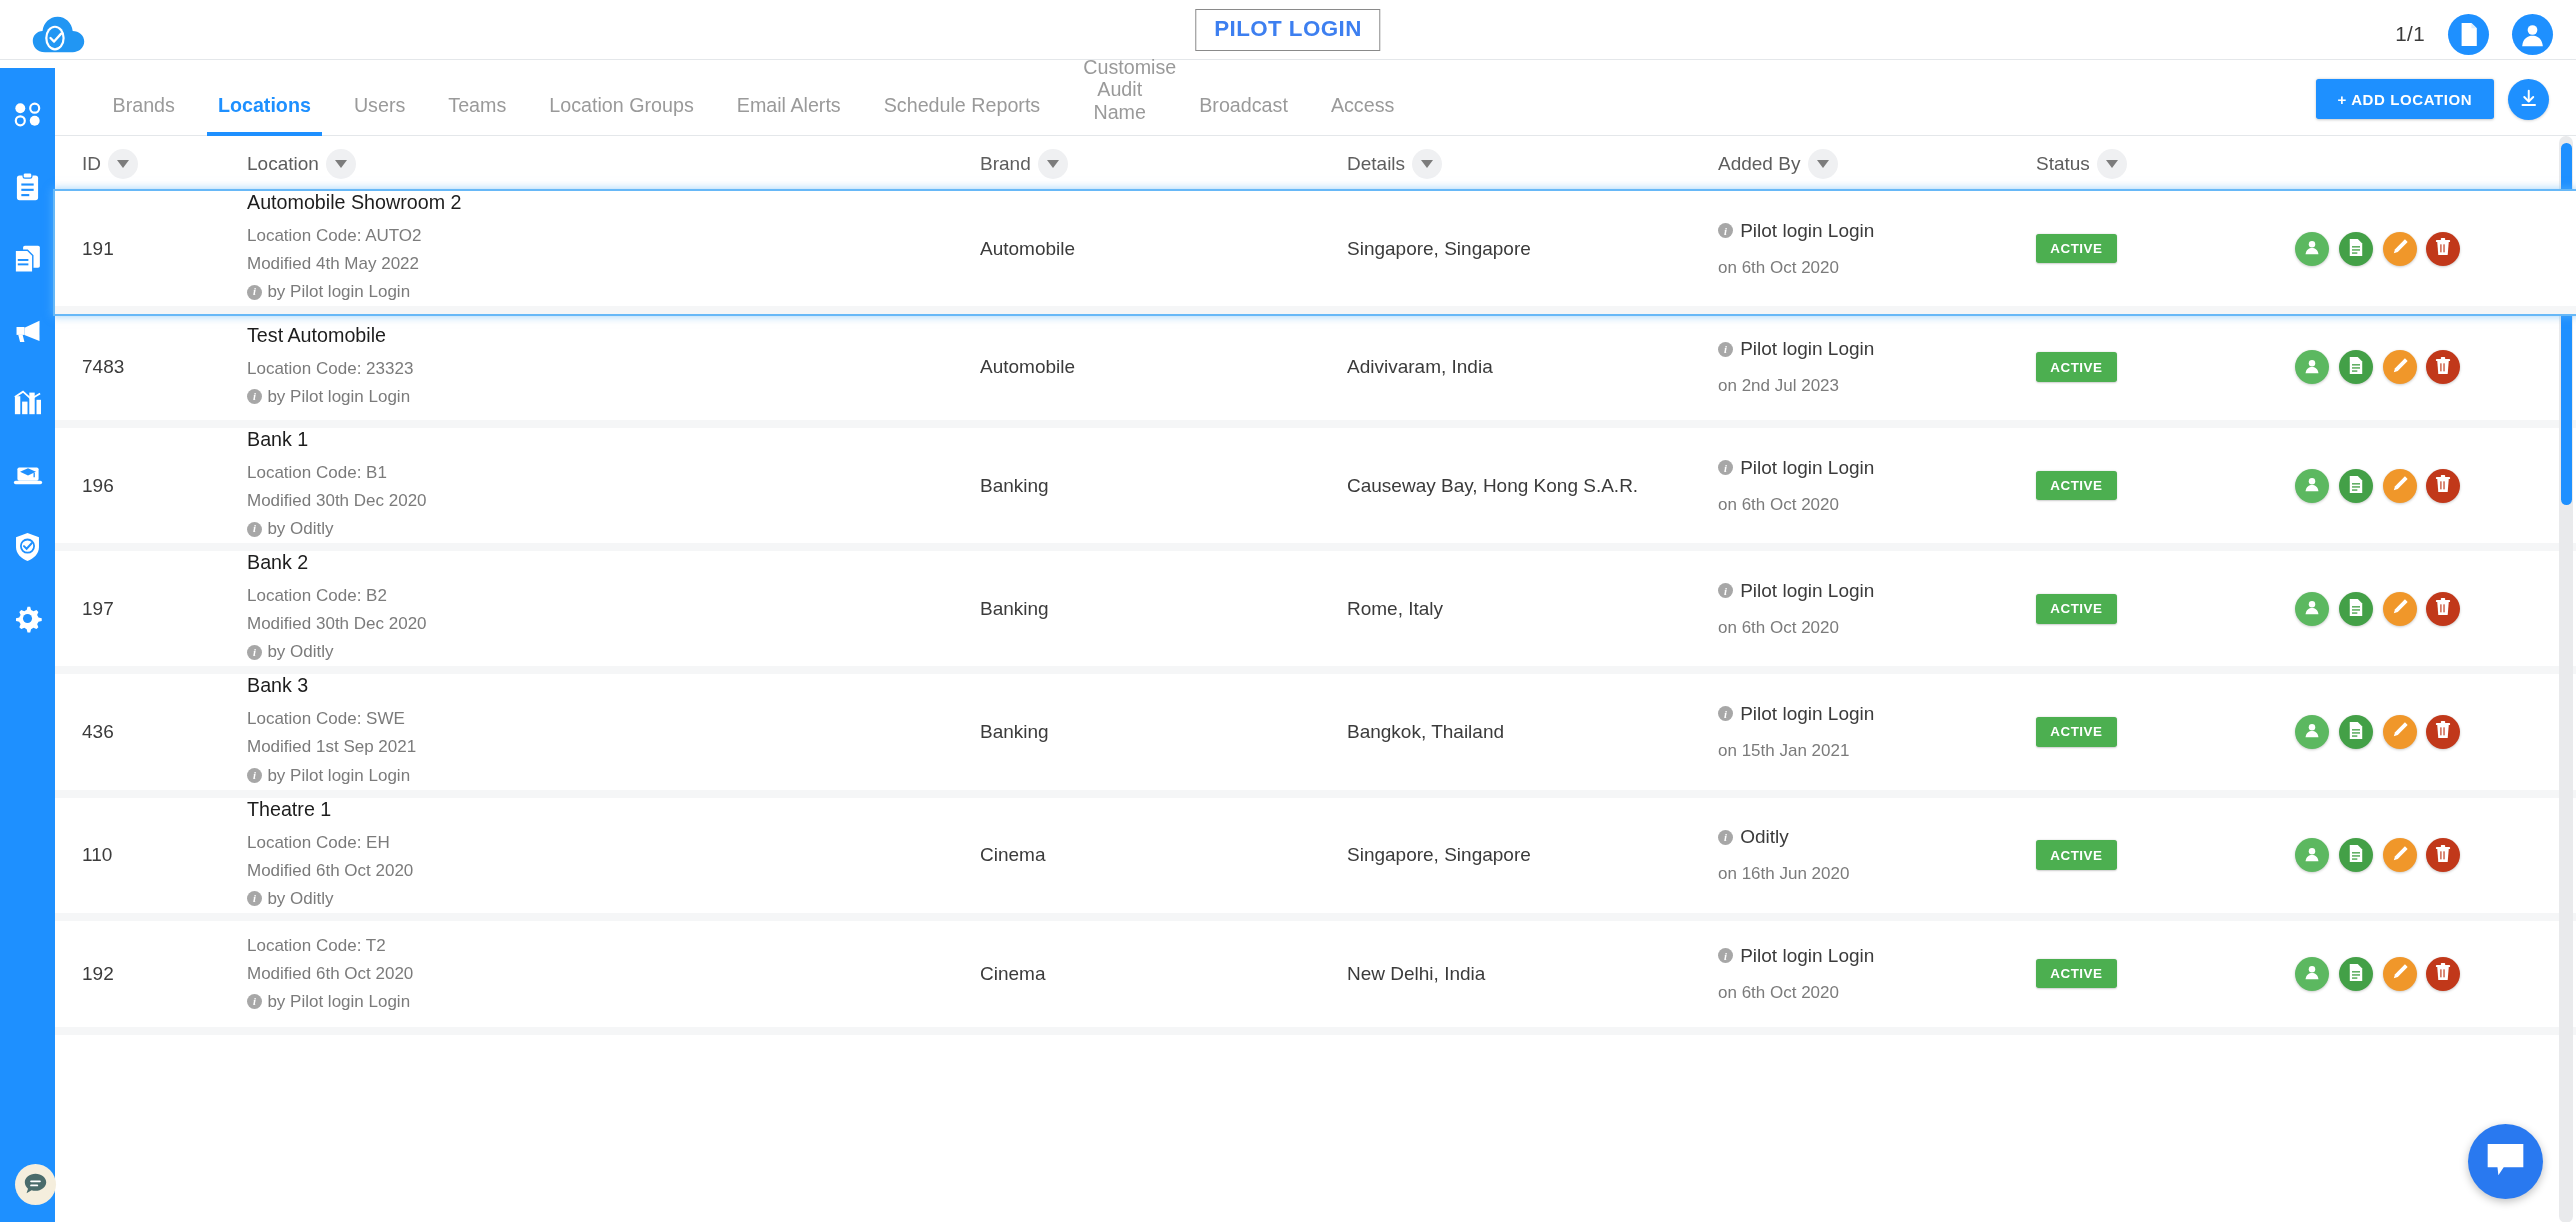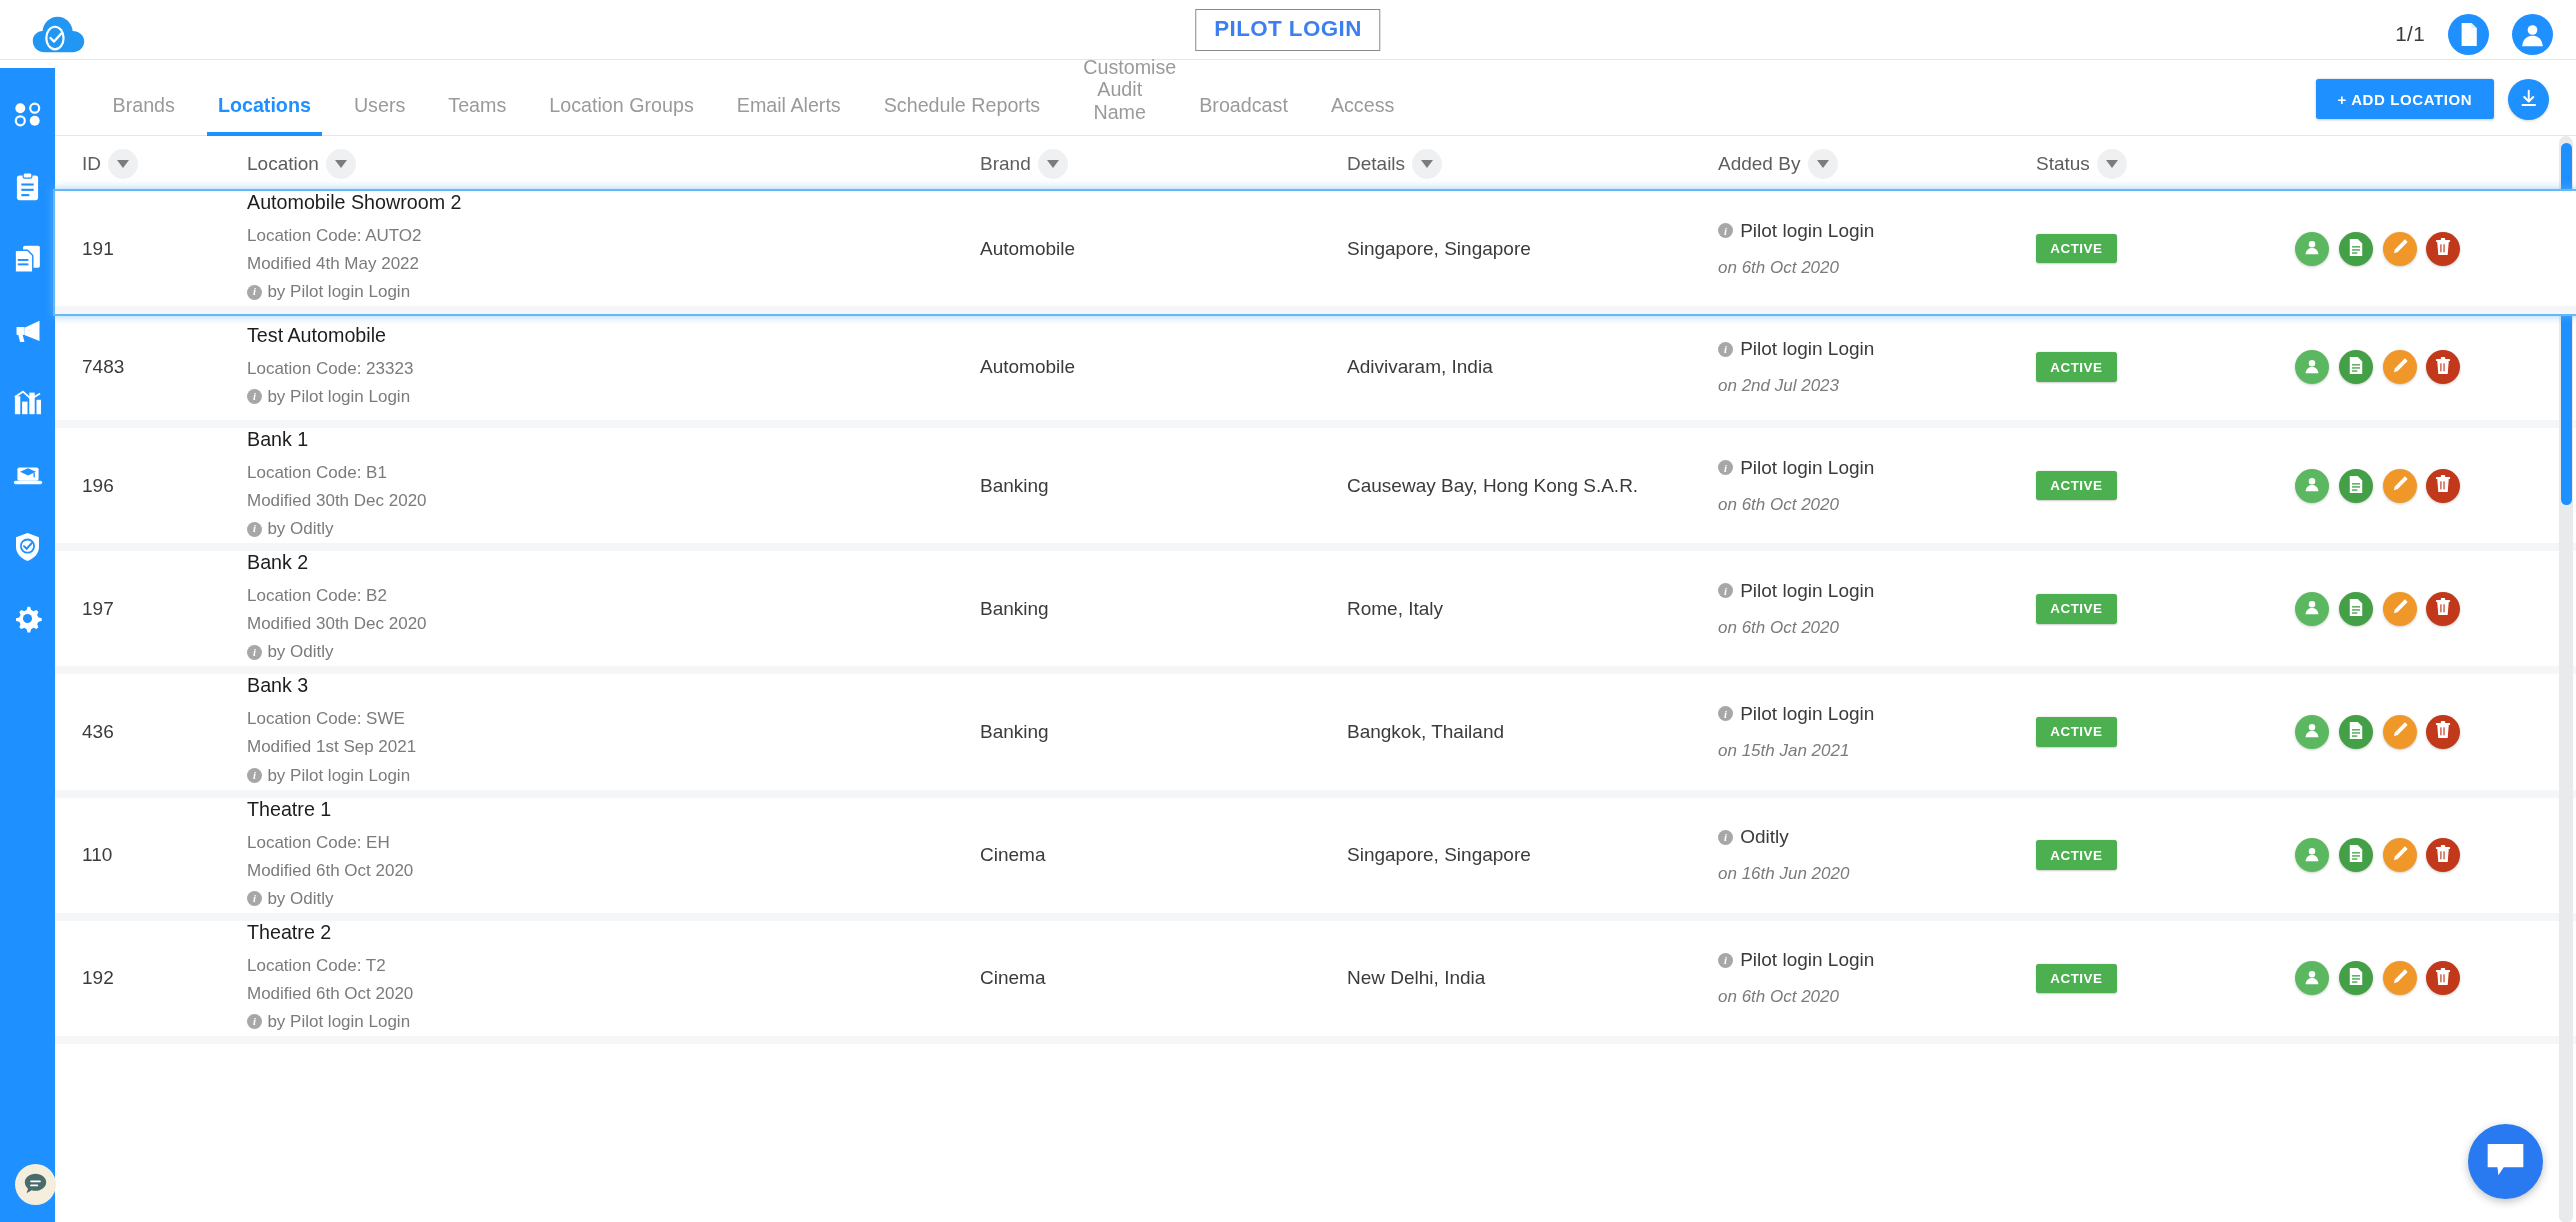--- a/index.html
+++ b/index.html
@@ -115,21 +115,21 @@
   .loc-name { font-size: 19.7px; font-weight: normal; color: #1d1d1d; margin-bottom: 8px; }
   .loc-sub { font-size: 17px; color: #7b7b7b; line-height: 1.65; }
   .infoline { display: flex; align-items: center; gap: 5.4px; }
   .info-dot {
     width: 15px; height: 15px; border-radius: 50%; background: #a7a7a7;
     color: #fff; font-size: 10.7px; font-weight: bold; font-style: italic;
     display: flex; align-items: center; justify-content: center; flex: none;
     font-family: "Liberation Serif", serif;
   }
   .added-name { display: flex; align-items: center; gap: 7.2px; font-size: 19px; color: #3b3b3b; }
-  .added-date { font-size: 17px; color: #7b7b7b; margin-top: 16px; margin-left: 0; font-style: italic; }
+  .added-date { font-size: 17px; color: #7b7b7b; margin-top: 16px; margin-left: 0; }
   .badge {
     display: inline-block; background: #4caf50; color: #fff; font-size: 13.4px; font-weight: bold;
     letter-spacing: 0.5px; padding: 7.2px 14.3px; border-radius: 2.7px;
     box-shadow: 0 0.9px 1.8px rgba(0,0,0,.2);
   }
   .actions { display: flex; align-items: center; gap: 9.8px; }
   .act {
     width: 34px; height: 34px; border-radius: 50%;
     display: flex; align-items: center; justify-content: center; cursor: pointer;
     box-shadow: 0 0.9px 2.7px rgba(0,0,0,.22);
@@ -685,21 +685,20 @@
                   <rect x="6" y="7" width="1.3" height="9" fill="#c1381a"></rect>
                   <rect x="9.5" y="7" width="1.3" height="9" fill="#c1381a"></rect>
                 </svg></span>
             </div>
           </div>
         </div>
       </div>
       <div class="row">
         <div class="cell col-id">192</div>
         <div class="cell col-loc">
-          <div class="loc-name">Theatre 2</div>
           <div class="loc-sub">Location Code: T2</div>
           <div class="loc-sub">Modified 6th Oct 2020</div>
           <div class="loc-sub infoline">
             <span class="info-dot">i</span>
             <span>by Pilot login Login</span>
           </div>
         </div>
         <div class="cell col-brand">Cinema</div>
         <div class="cell col-det">New Delhi, India</div>
         <div class="cell col-add">

